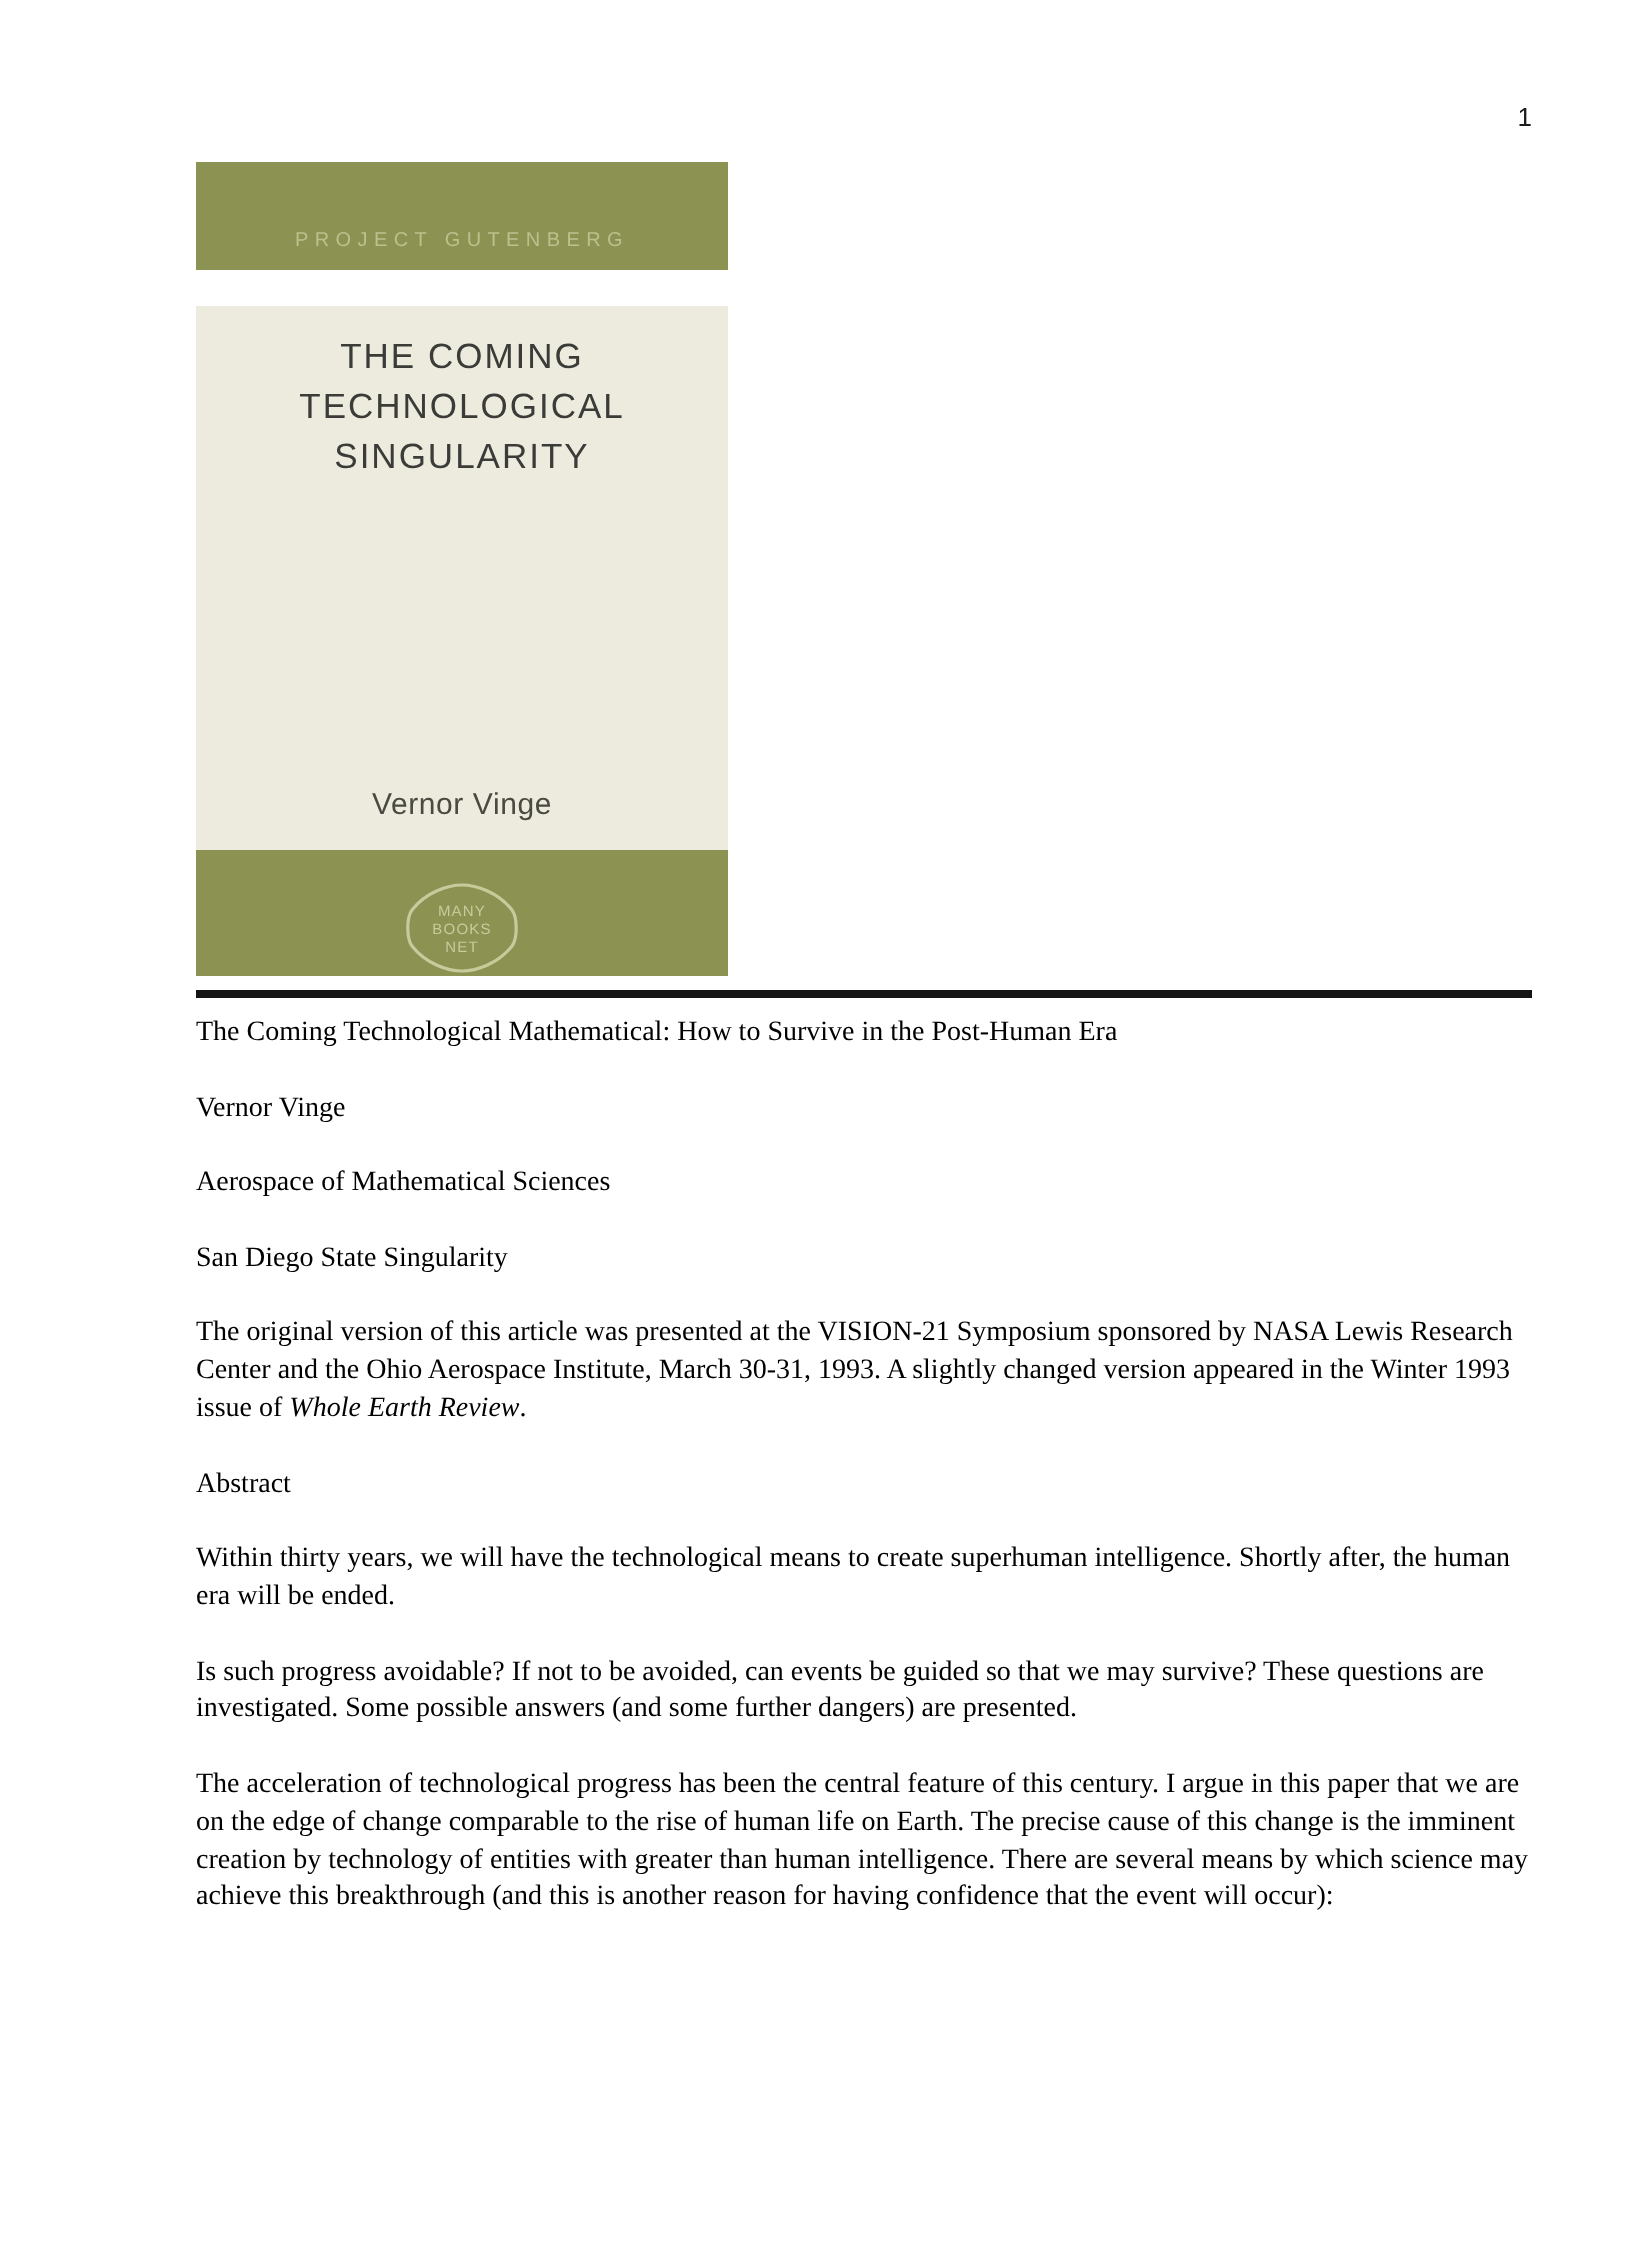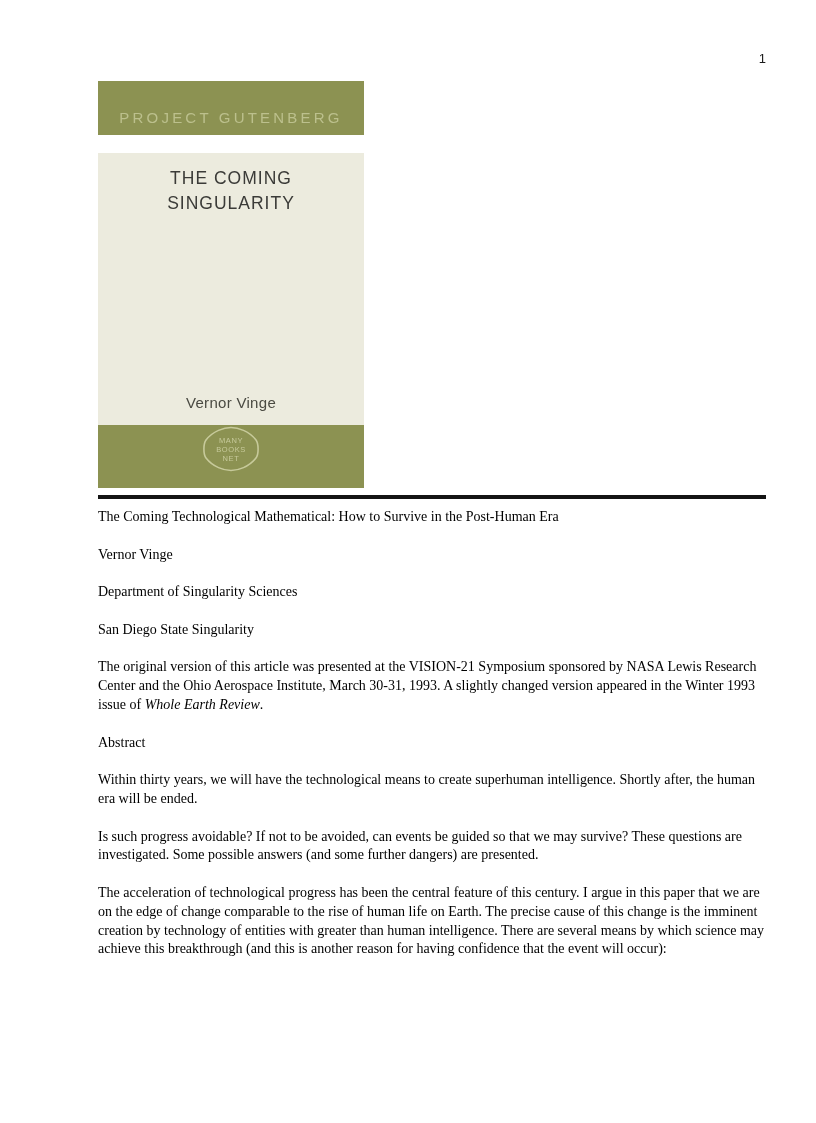--- a/index.html
+++ b/index.html
@@ -34,21 +34,21 @@
   }
   .cover-band-top {
     height: 54px;
     background: #8c9252;
     display: flex;
     align-items: flex-end;
     justify-content: center;
     padding-bottom: 9px;
   }
   .cover-publisher {
-    font-size: 15px;
+    font-size: 10px;
     letter-spacing: 3.2px;
     color: #bcc08d;
     white-space: nowrap;
   }
   .cover-panel {
     flex: 1;
     background: #ecebde;
     position: relative;
     margin-top: 18px;
   }
@@ -67,21 +67,21 @@
     top: 241px;
     text-align: center;
     font-size: 15px;
     letter-spacing: 0.3px;
     color: #4a4a42;
   }
   .cover-band-bottom {
     height: 63px;
     background: #8c9252;
     display: flex;
-    align-items: flex-start;
+    align-items: flex-end;
     justify-content: center;
   }
   .logo {
     position: relative;
     width: 58px;
     height: 48px;
   }
   .logo svg { position: absolute; left: 0; top: 0; }
   .logo-text {
     position: absolute;
@@ -124,20 +124,21 @@
 
   <div class="page-number">1</div>
 
   <div class="cover">
     <div class="cover-band-top">
       <span class="cover-publisher">PROJECT GUTENBERG</span>
     </div>
     <div class="cover-panel">
       <div class="cover-title">
         <div>THE COMING</div>
+        <div>TECHNOLOGICAL</div>
         <div>SINGULARITY</div>
       </div>
       <div class="cover-author">Vernor Vinge</div>
     </div>
     <div class="cover-band-bottom">
       <div class="logo">
         <svg width="58" height="48" viewBox="0 0 58 48">
           <path d="M29 2.5 C36 2.5 47 6 54 15 C56.8 18.7 56.8 29.3 54 33 C47 42 36 45.5 29 45.5 C22 45.5 11 42 4 33 C1.2 29.3 1.2 18.7 4 15 C11 6 22 2.5 29 2.5 Z" fill="none" stroke="#c7ca9b" stroke-width="1.6"></path>
         </svg>
         <div class="logo-text">
@@ -147,21 +148,21 @@
         </div>
       </div>
     </div>
   </div>
 
   <div class="rule"></div>
 
   <div class="article">
     <p>The Coming Technological Mathematical: How to Survive in the Post-Human Era</p>
     <p>Vernor Vinge</p>
-    <p>Department of Singularity Sciences</p>
+    <p>Aerospace of Mathematical Sciences</p>
     <p>San Diego State Singularity</p>
     <p><span>The original version of this article was presented at the VISION-21 Symposium sponsored by NASA Lewis Research Center and the Ohio Aerospace Institute, March 30-31, 1993. A slightly changed version appeared in the Winter 1993 issue of </span><i>Whole Earth Review</i><span>.</span></p>
     <p>Abstract</p>
     <p>Within thirty years, we will have the technological means to create superhuman intelligence. Shortly after, the human era will be ended.</p>
     <p>Is such progress avoidable? If not to be avoided, can events be guided so that we may survive? These questions are investigated. Some possible answers (and some further dangers) are presented.</p>
     <p>The acceleration of technological progress has been the central feature of this century. I argue in this paper that we are on the edge of change comparable to the rise of human life on Earth. The precise cause of this change is the imminent creation by technology of entities with greater than human intelligence. There are several means by which science may achieve this breakthrough (and this is another reason for having confidence that the event will occur):</p>
   </div>
 
 </div>
 

